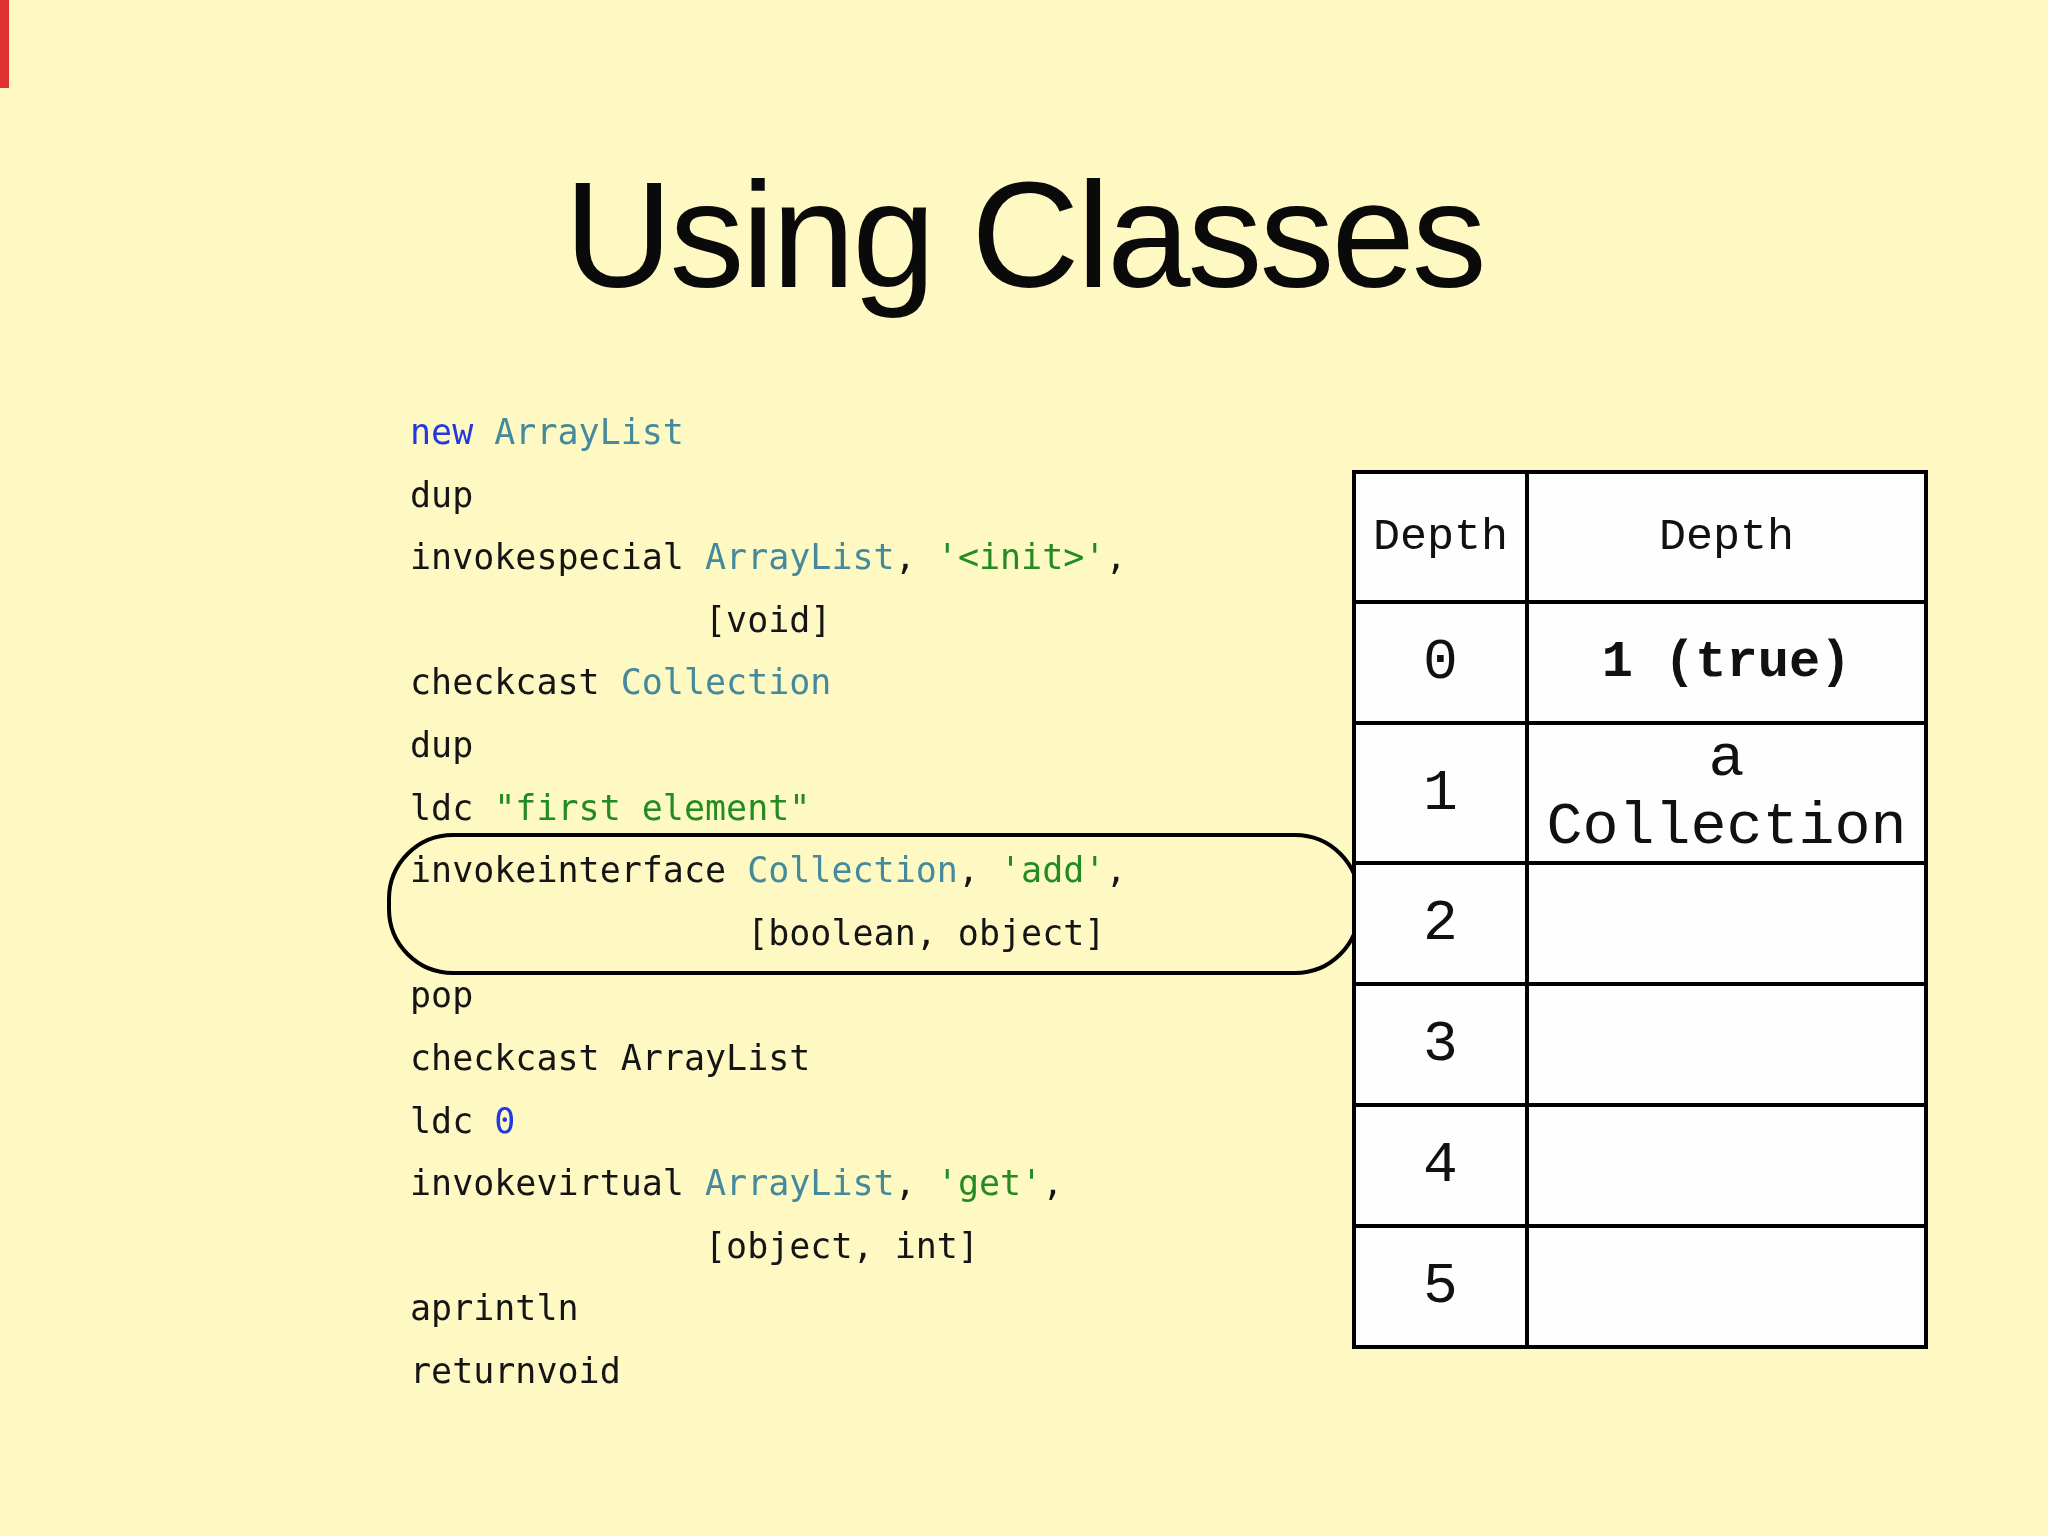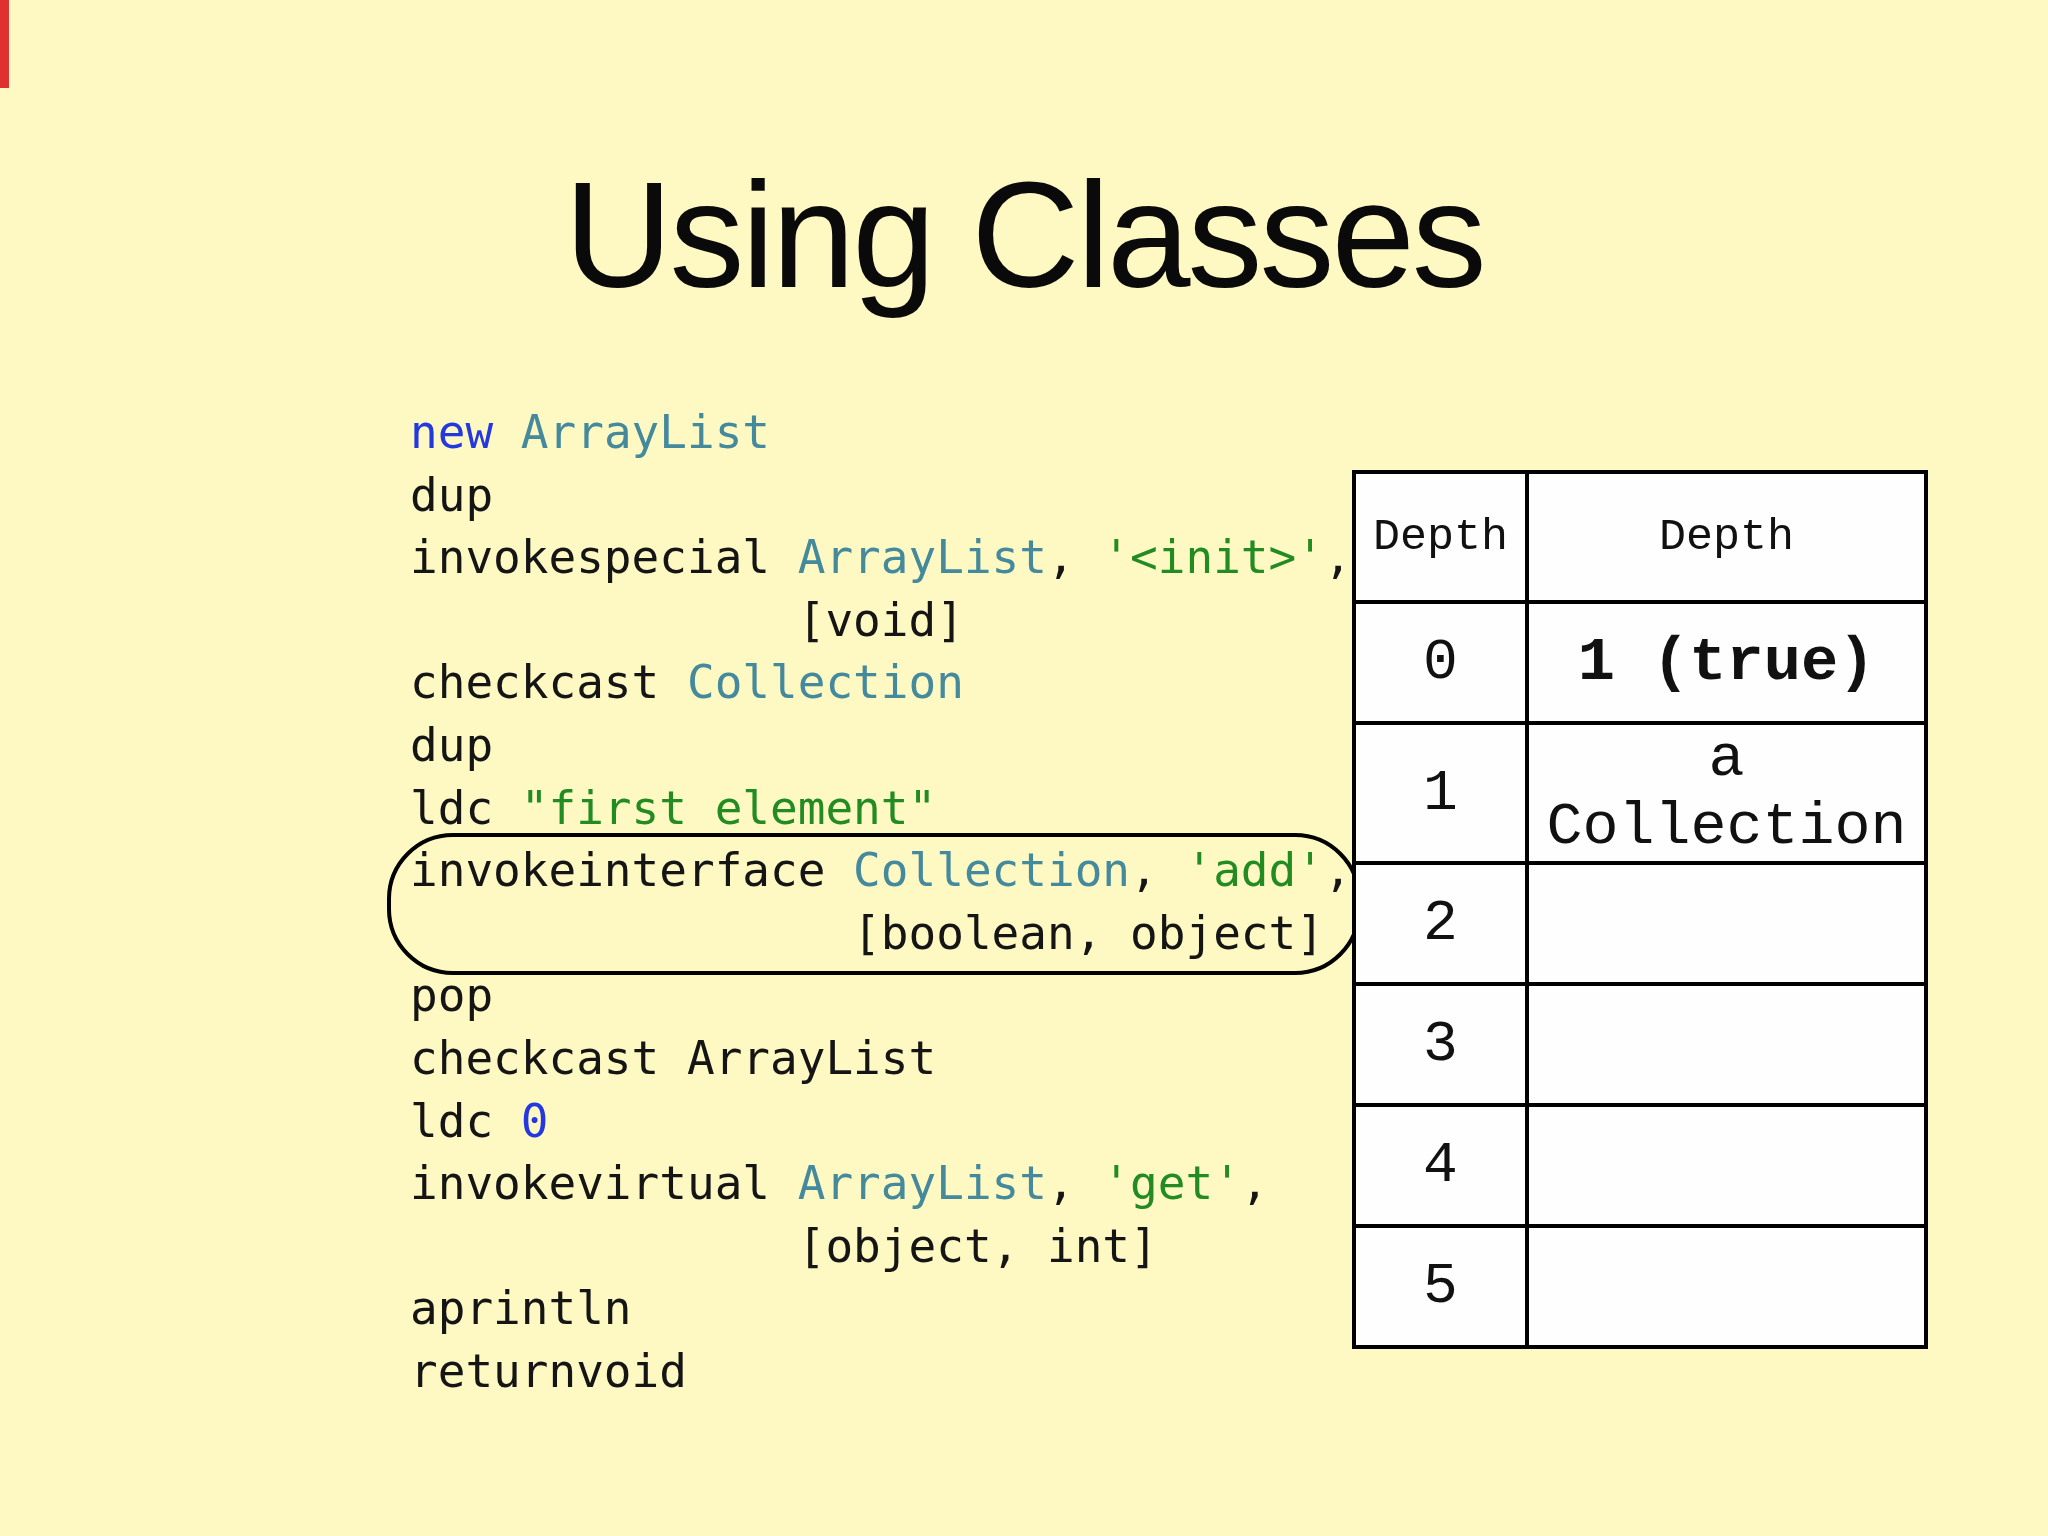--- a/index.html
+++ b/index.html
@@ -35,21 +35,21 @@
     font-weight: 400;
     letter-spacing: -3px;
     color: #0a0a0a;
     font-family: "Liberation Sans", sans-serif;
   }
   .code {
     position: absolute;
     left: 410px;
     top: 401px;
     font-family: "DejaVu Sans Mono", monospace;
-    font-size: 46px;
+    font-size: 35px;
     line-height: 62.6px;
     white-space: pre;
     color: #151515;
   }
   .code-line {
     height: 62.6px;
   }
   .highlight-oval {
     position: absolute;
     left: 387px;
@@ -87,21 +87,21 @@
     font-size: 58px;
     font-weight: 400;
     color: #111111;
   }
   td.value-cell {
     font-size: 60px;
     color: #111111;
   }
   td.value-cell.em {
     font-weight: 700;
-    font-size: 62px;
+    font-size: 52px;
   }
 </style>
 </head>
 <body>
 
 <div class="slide">
 
   <div class="red-mark" style="background: rgb(224, 49, 49);"></div>
 
   <h1 class="title">Using Classes</h1>

